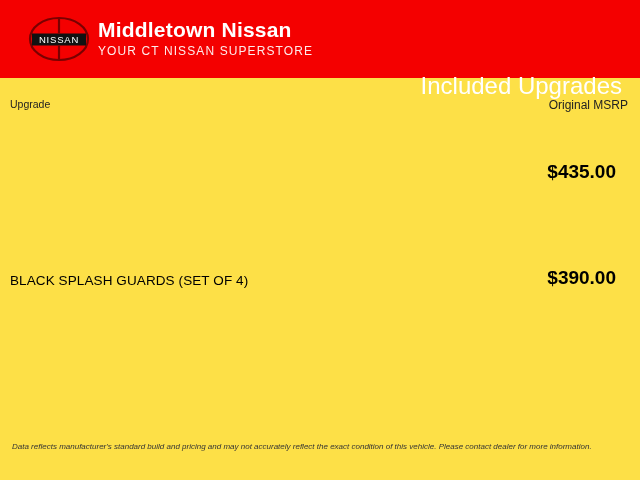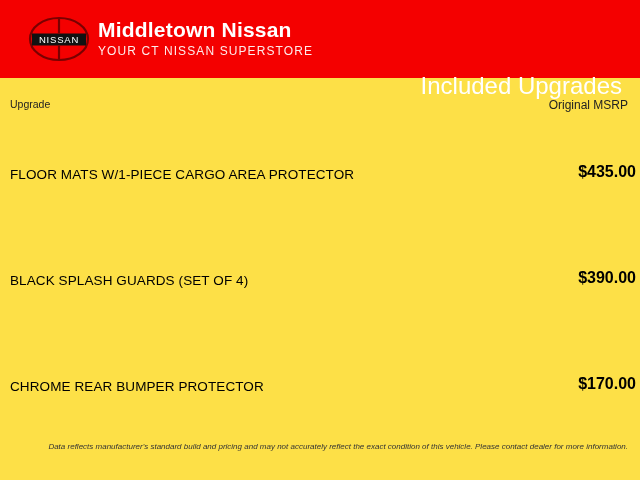--- a/index.html
+++ b/index.html
@@ -114,38 +114,37 @@
     position: absolute;
     left: 10px;
     top: 48px;
     font-size: 13.5px;
     color: #000000;
     line-height: 18px;
     letter-spacing: 0.1px;
   }
   .row .price {
     position: absolute;
-    right: 4px;
+    right: 24px;
     top: 42px;
-    font-size: 16px;
+    font-size: 19px;
     font-weight: bold;
     color: #000000;
     line-height: 24px;
     margin-left: 32px;
   }
 
   
   .footer {
     position: absolute;
     left: 0;
     right: 0;
     bottom: 28px;
     padding: 0 12px;
     box-sizing: border-box;
-    text-align: right;
   }
   .footer-note {
     font-size: 8px;
     font-style: italic;
     color: #333333;
     line-height: 11px;
   }
 </style>
 </head>
 <body>
@@ -172,33 +171,28 @@
   </div>
 
   <div class="col-head">
     <div class="left">Upgrade</div>
     <div class="right">Original MSRP</div>
   </div>
 
   <div class="rows">
 
     <div class="row">
-      <div class="name">FLOOR MATS W/1-PIECE CARGO AREA PROTECTOR</div>
       <div class="price">$435.00</div>
     </div>
 
     <div class="row">
       <div class="name">BLACK SPLASH GUARDS (SET OF 4)</div>
       <div class="price">$390.00</div>
     </div>
 
-    <div class="row">
-      <div class="name">CHROME REAR BUMPER PROTECTOR</div>
-      <div class="price">$170.00</div>
-    </div>
 
   </div>
 
   <div class="footer">
     <div class="footer-note">Data reflects manufacturer's standard build and pricing and may not accurately reflect the exact condition of this vehicle. Please contact dealer for more information.</div>
   </div>
 
 </div>
 
 </body></html>

